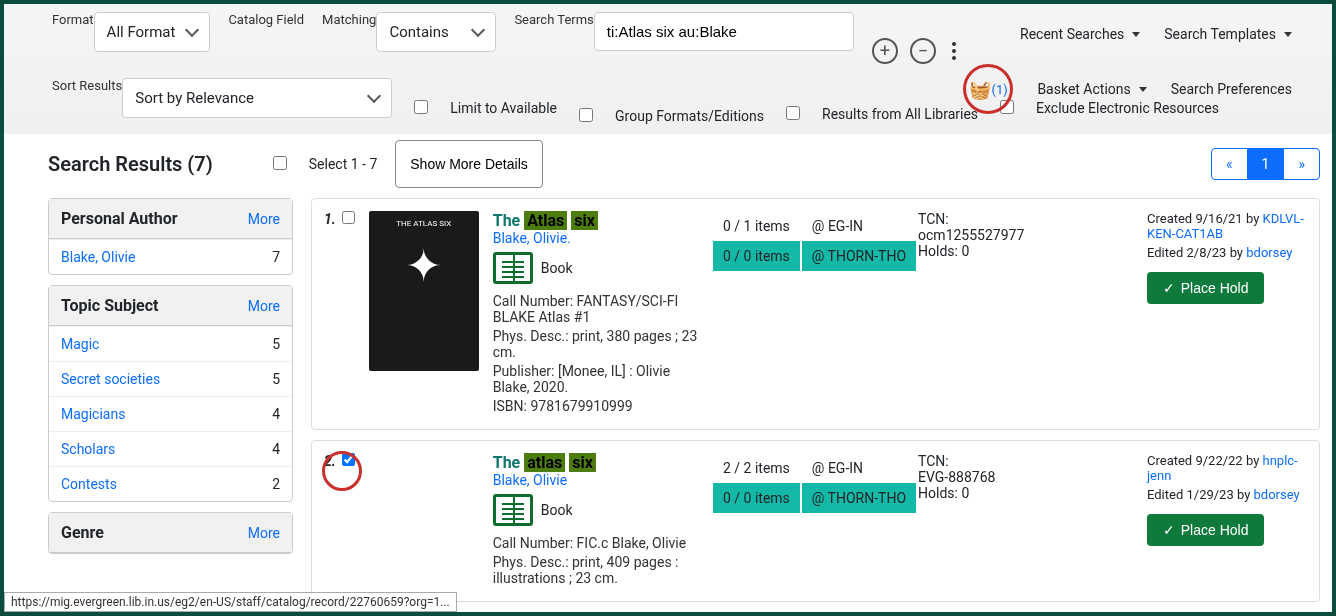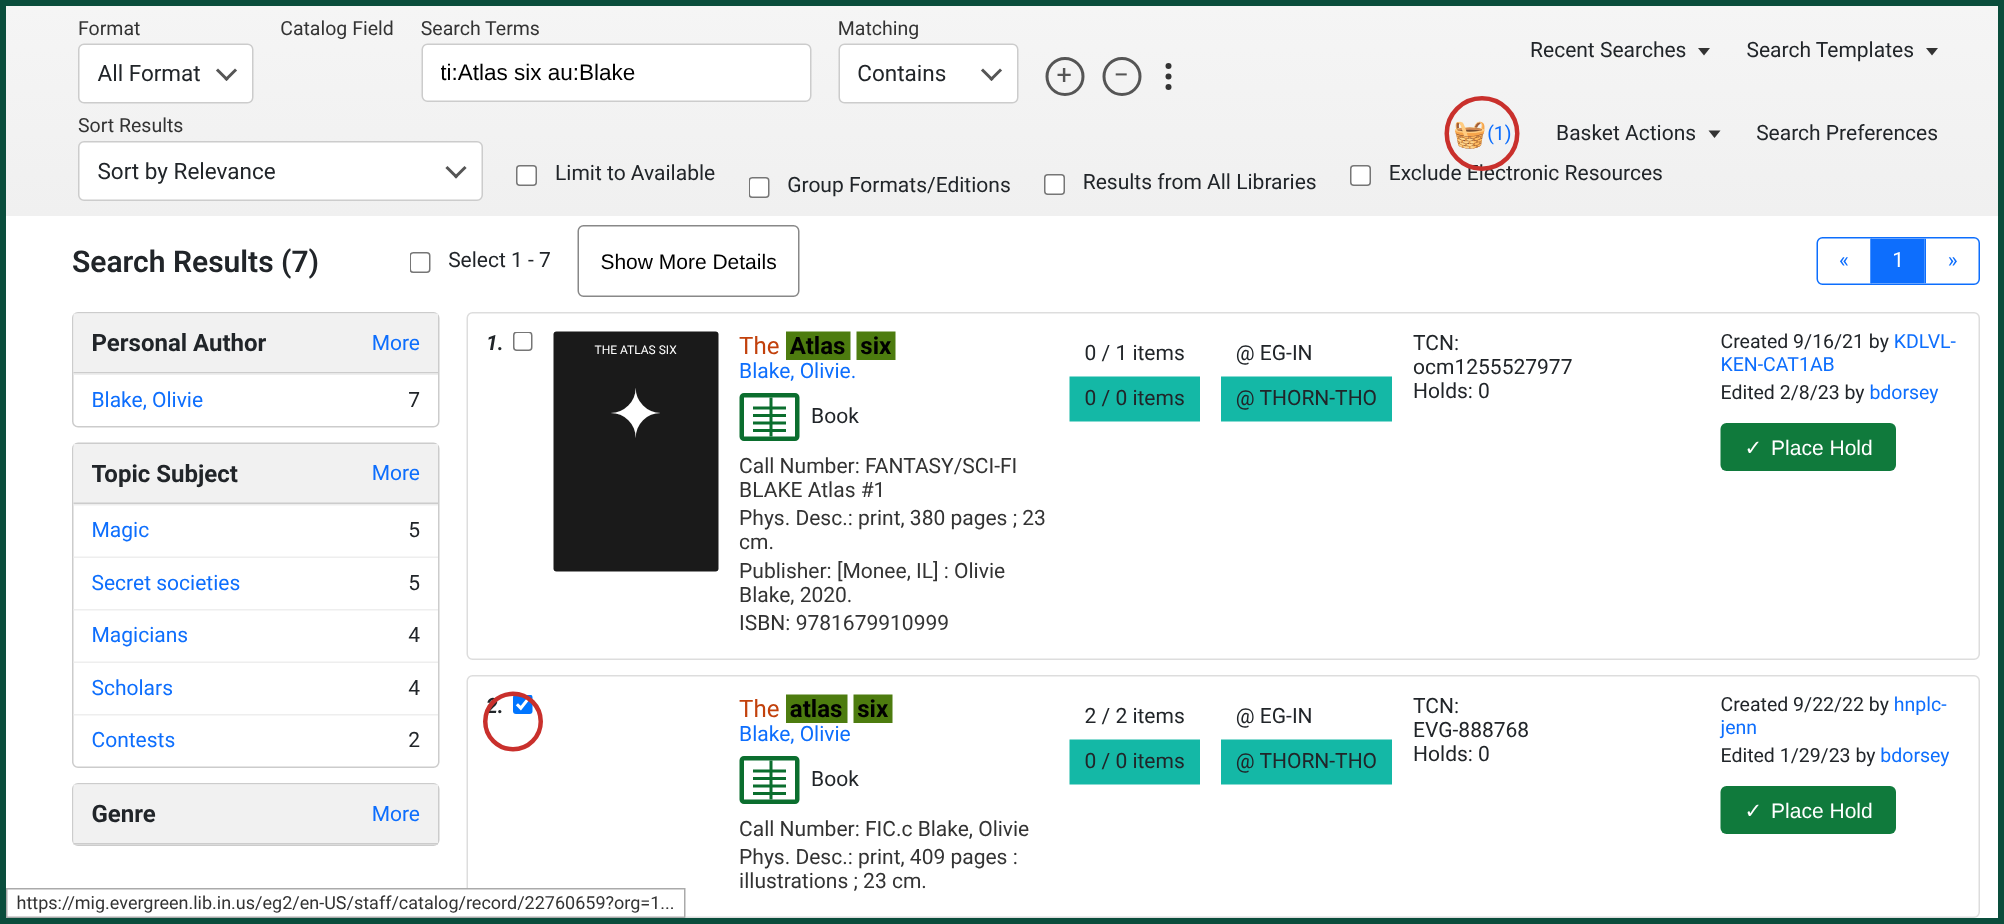--- a/index.html
+++ b/index.html
@@ -1,36 +1,36 @@
 <!DOCTYPE html>
 <html><head>
 <meta charset="utf-8">
 <style>
 * { box-sizing: border-box; margin: 0; padding: 0; }
 body { font-family: -apple-system, "Segoe UI", Roboto, sans-serif; font-size: 14px; color: #212529; background: #fff; width: 1336px; height: 616px; overflow: hidden; position: relative; border: 4px solid #0a4d3c; }
 a { color: #0d6efd; text-decoration: none; cursor: pointer; }
 .topbar { padding: 8px 48px 0; background: linear-gradient(#f5f5f5, #f0f0f0); }
 .row { display: flex; gap: 18px; align-items: flex-start; }
-.field { display: flex; flex-direction: column; }
+.field { display: flex; flex-direction: row; }
 .field label { font-size: 13px; margin-bottom: 2px; color: #333; }
 .sel { position: relative; border: 1px solid #ccc; border-radius: 4px; background: #fff; padding: 10px 34px 10px 12px; font-size: 15px; min-width: 110px; cursor: pointer; }
 .sel::after { content: ""; position: absolute; right: 12px; top: 50%; width: 8px; height: 8px; border-right: 2px solid #555; border-bottom: 2px solid #555; transform: translateY(-70%) rotate(45deg); }
 .search-input { border: 1px solid #ccc; border-radius: 4px; padding: 10px 12px; font-size: 15px; width: 260px; }
 .round-btn { width: 26px; height: 26px; border: 2px solid #555; border-radius: 50%; display: inline-flex; align-items: center; justify-content: center; font-size: 18px; color: #555; line-height: 1; cursor: pointer; }
 .kebab { display: inline-flex; flex-direction: column; gap: 3px; cursor: pointer; padding: 4px; }
 .kebab span { width: 4px; height: 4px; background: #333; border-radius: 50%; }
 .topmenu { position: absolute; right: 40px; top: 22px; display: flex; gap: 24px; align-items: center; }
 .topmenu2 { position: absolute; right: 40px; top: 60px; display: flex; gap: 24px; align-items: center; }
 .menuitem { cursor: pointer; font-size: 14px; display: inline-flex; align-items: center; gap: 4px; }
 .caret::after { content: ""; display: inline-block; margin-left: 4px; border-top: 5px solid #333; border-left: 4px solid transparent; border-right: 4px solid transparent; }
 .basket-wrap { display: inline-flex; align-items: center; gap: 6px; }
 .basket-circle { border: 3px solid #c9302c; border-radius: 50%; width: 50px; height: 50px; display: inline-flex; align-items: center; justify-content: center; }
 .basket-icon { color: #0d6efd; font-size: 18px; }
 .row2 { margin-top: 8px; display: flex; align-items: center; gap: 22px; padding-bottom: 10px; }
-.chk { display: inline-flex; align-items: flex-end; gap: 12px; font-size: 14px; cursor: pointer; }
+.chk { display: inline-flex; align-items: flex-start; gap: 22px; font-size: 14px; cursor: pointer; }
 .chk input { width: 14px; height: 14px; }
 .main { display: flex; padding: 0 12px 0 44px; }
 .results-hdr { display: flex; align-items: center; gap: 20px; padding: 6px 0 10px; }
 .results-hdr h2 { font-size: 20px; font-weight: 600; }
 .btn-outline { border: 1px solid #888; border-radius: 4px; background: #fff; padding: 15px 14px; font-size: 14px; cursor: pointer; }
 .pager { display: inline-flex; border: 1px solid #0d6efd; border-radius: 4px; overflow: hidden; }
 .pager > div { padding: 7px 14px; border-left: 1px solid #0d6efd; cursor: pointer; color: #0d6efd; }
 .pager > div:first-child { border-left: none; }
 .pager .active { background: #0d6efd; color: #fff; }
 .left-col { width: 245px; margin-right: 18px; }
@@ -38,27 +38,27 @@
 .facet-hd { background: #f1f1f1; padding: 10px 12px; display: flex; justify-content: space-between; align-items: center; border-bottom: 1px solid #ccc; }
 .facet-hd b { font-size: 16px; }
 .facet-row { padding: 9px 12px; display: flex; justify-content: space-between; border-top: 1px solid #eee; font-size: 14px; }
 .right-col { flex: 1; }
 .result-card { border: 1px solid #ddd; border-radius: 4px; padding: 12px; display: flex; gap: 14px; margin-bottom: 10px; position: relative; }
 .result-num { font-weight: bold; font-style: italic; }
 .cover { width: 110px; height: 160px; background: #1a1a1a; color: #fff; font-size: 8px; text-align: center; display: flex; flex-direction: column; align-items: center; justify-content: flex-start; padding: 8px 4px; border-radius: 2px; }
 .cover-star { font-size: 44px; margin-top: 12px;}
 .details { flex: 1; min-width: 0; }
 .title-line { font-size: 16px; }
-.title-line b { color: #c2410c; font-weight: normal; }
+.title-line b { color: #0f766e; font-weight: bold; }
 .hl { background: #4d7c0f; padding: 0 3px; font-weight: bold; color: #000; }
 .book-icon { width: 40px; height: 32px; border: 3px solid #0b6e2e; border-radius: 3px; display: inline-block; position: relative; margin: 6px 8px 6px 0; vertical-align: middle; }
 .book-icon::before { content: ""; position: absolute; left: 50%; top: 0; bottom: 0; width: 2px; background: #0b6e2e; }
 .book-icon::after { content: ""; position: absolute; left: 6px; right: 6px; top: 6px; height: 2px; background: #0b6e2e; box-shadow: 0 5px 0 #0b6e2e, 0 10px 0 #0b6e2e, 0 15px 0 #0b6e2e; }
 .detail-line { margin: 3px 0; font-size: 14px; color: #333; }
-.status-table { display: flex; gap: 14px; align-items: flex-start; margin-right: 10px; width: 410px; font-size: 14px; }
+.status-table { display: flex; gap: 2px; align-items: flex-start; margin-right: 10px; width: 410px; font-size: 14px; }
 .st-col1, .st-col2 { display: flex; flex-direction: column; }
 .st-row { padding: 7px 10px; min-width: 60px; }
 .st-row.shade { background: #14b8a6; }
 .meta-col { width: 160px; font-size: 13px; }
 .meta-col div { margin-bottom: 4px; }
 .place-hold { background: #107a3c; color: #fff; border: none; border-radius: 4px; padding: 8px 16px; cursor: pointer; display: inline-flex; gap: 6px; align-items: center; font-size: 14px; margin-top: 8px; }
 .check-circle { position: absolute; left: -2px; top: -2px; border: 3px solid #c9302c; border-radius: 50%; width: 40px; height: 40px; display: flex; align-items: center; justify-content: center; }
 .statusurl { position: absolute; bottom: 0; left: 0; background: #fff; border: 1px solid #aaa; padding: 2px 6px; font-size: 12px; color: #333; }
 </style>
 </head>
@@ -67,26 +67,26 @@
 <div class="topbar">
   <div class="row">
     <div class="field">
       <label>Format</label>
       <div class="sel">All Format</div>
     </div>
     <div class="field">
       <label>Catalog Field</label>
     </div>
     <div class="field">
+      <label>Matching</label>
+      <div class="sel" style="min-width:120px">Contains</div>
+    </div>
+    <div class="field">
       <label>Search Terms</label>
       <input class="search-input" value="ti:Atlas six au:Blake" style="">
-    </div>
-    <div class="field">
-      <label>Matching</label>
-      <div class="sel" style="min-width:120px">Contains</div>
     </div>
     <div style="display:flex;gap:12px;align-items:center;margin-top:26px">
       <span class="round-btn">+</span>
       <span class="round-btn">−</span>
       <span class="kebab">
           <span></span>
           <span></span>
           <span></span>
         </span>
     </div>

